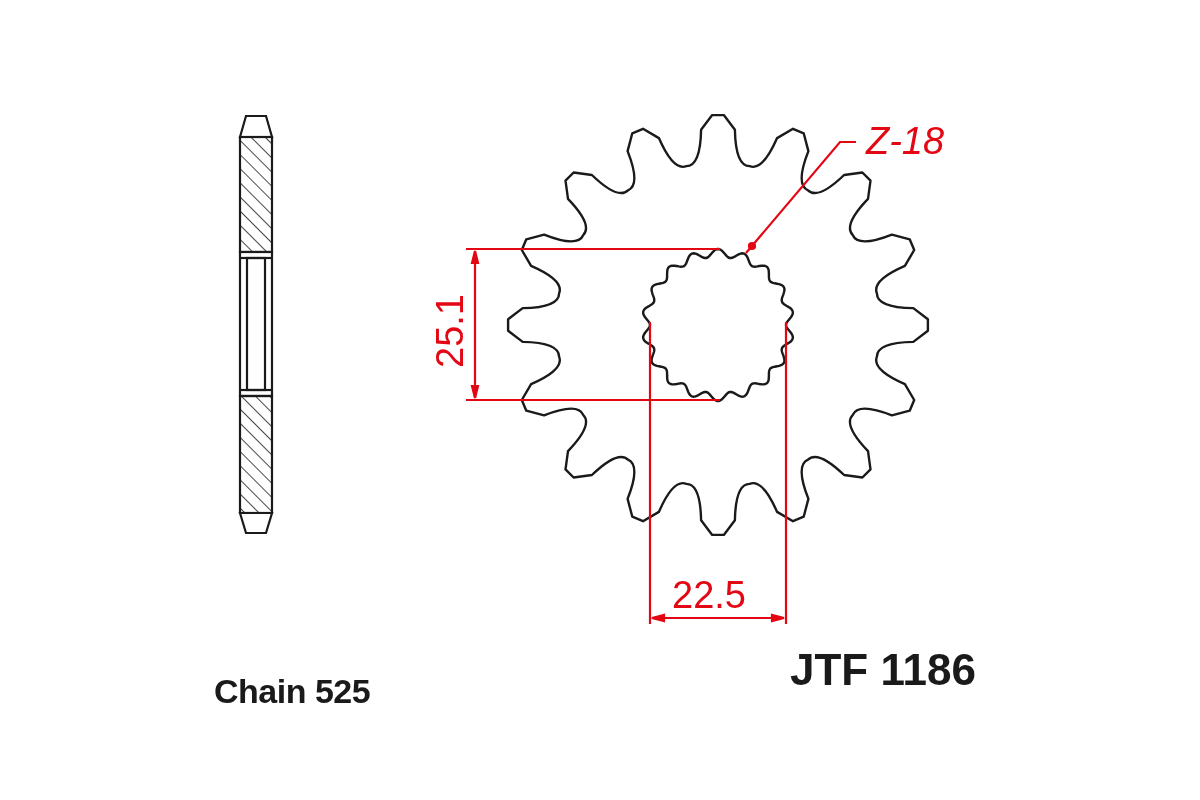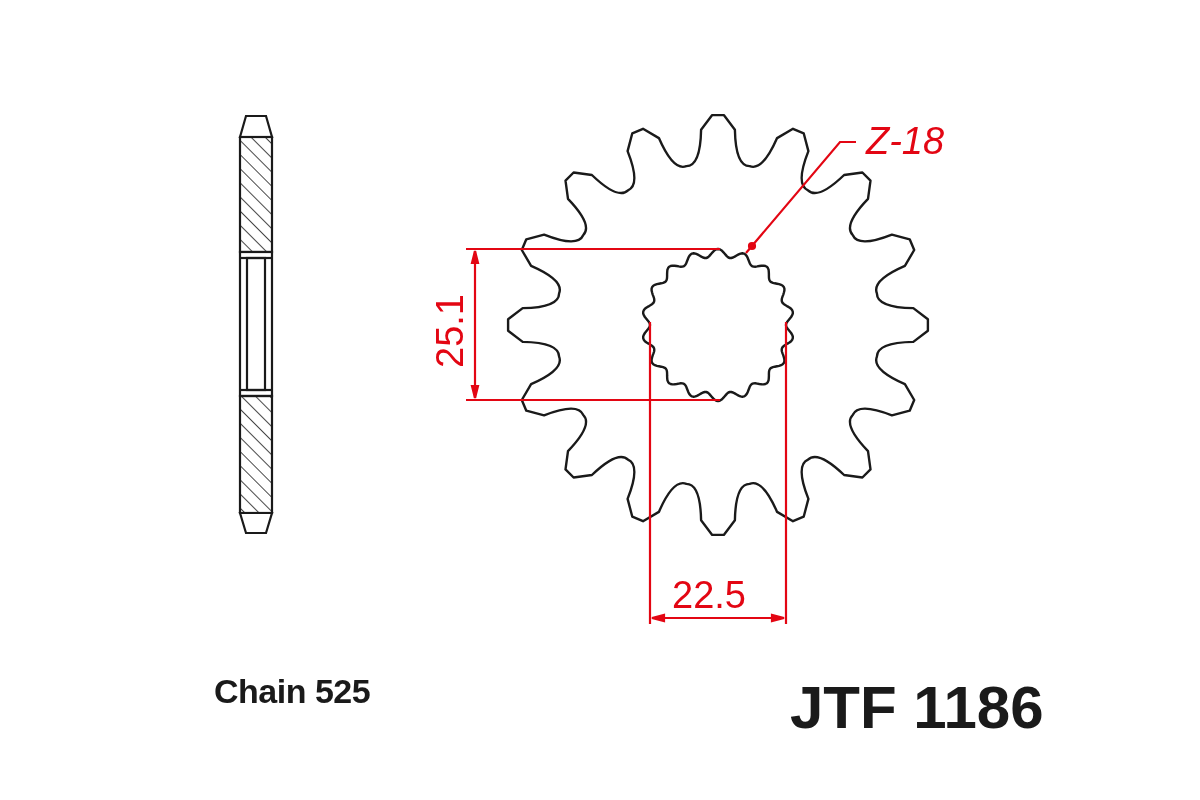--- a/index.html
+++ b/index.html
@@ -7,21 +7,21 @@
     #stage { position: absolute; left: 0; top: 0; width: 1200px; height: 800px; }
     .dim-text { font-family: "Liberation Sans", sans-serif; fill: #e30613; }
     .label {
       position: absolute;
       font-family: "Liberation Sans", sans-serif;
       font-weight: bold;
       color: #1a1a1a;
       white-space: nowrap;
     }
     #chain-label { left: 214px; top: 672px; font-size: 34px; letter-spacing: -0.5px; }
-    #part-label { left: 790px; top: 673px; font-size: 60px; letter-spacing: 0px; }
+    #part-label { left: 790px; top: 645px; font-size: 44px; letter-spacing: 0px; }
   </style>
 </head>
 <body>
 
 <svg id="stage" width="1200" height="800" viewBox="0 0 1200 800" xmlns="http://www.w3.org/2000/svg">
   <defs>
     <pattern id="hatch" patternUnits="userSpaceOnUse" width="10" height="10" patternTransform="rotate(-45)">
       <line x1="0" y1="0" x2="0" y2="10" stroke="#1a1a1a" stroke-width="1.6"></line>
     </pattern>
   </defs>

